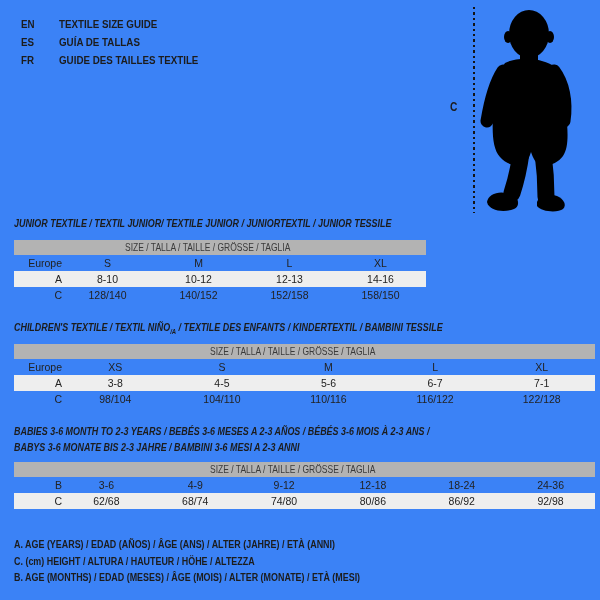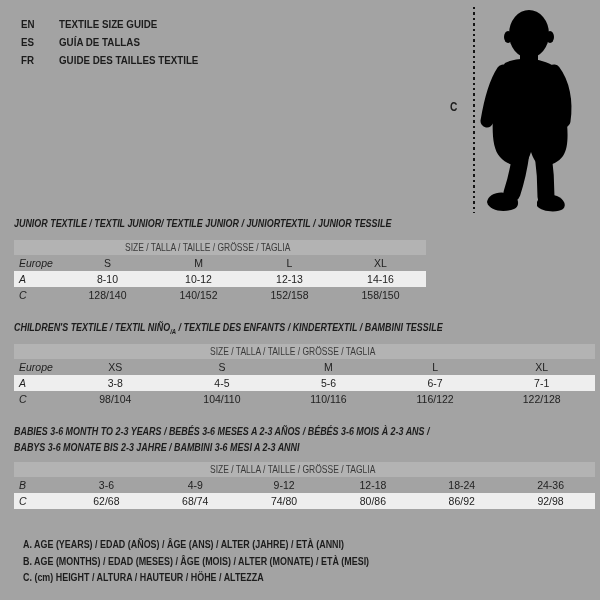--- a/index.html
+++ b/index.html
@@ -1,16 +1,16 @@
 <!DOCTYPE html>
 <html><head>
 <meta charset="utf-8">
 <style>
   html,body { margin:0; padding:0; background:#fff; }
-  .page { position:relative; width:600px; height:600px; background:#a3a3a3;
+  .page { position:relative; width:600px; height:600px; background:#3b82f6;
           font-family:"Liberation Sans", sans-serif; color:#1c1c1c; overflow:hidden; }
 
   
   .cond { display:inline-block; transform:scaleX(0.85); transform-origin:0 50%; white-space:nowrap; }
 
   
   .lang-list { position:absolute; left:21px; top:15px; }
   .lang-row  { display:flex; height:18px; line-height:18px; font-size:11.5px; font-weight:bold; }
   .lang-code { flex:none; width:38px; }
 
@@ -32,26 +32,26 @@
   #junior-table   { top:240px; width:412px; }
   #children-table { top:344px; width:581px; }
   #babies-table   { top:462px; width:581px; }
 
   .size-bar { height:15px; background:#b3b3b3; color:#3a3a3a; font-size:10px; line-height:15px;
               padding-left:5px; box-sizing:border-box;text-align:center; }
   .size-bar .cond { transform-origin:0 50%; }
 
   table.sz { width:100%; border-collapse:collapse; table-layout:fixed; }
   .sz td { height:16px; font-size:10.5px; text-align:center; padding:0; color:#222222; }
-  .sz td.lbl { text-align:left; padding-left:5px;font-style:italic; }
+  .sz td.lbl { text-align:right; padding-left:5px; }
   .sz tr.alt { background:#eeeeee; }
   col.label-col { width:48px; }
 
   
-  .legend { position:absolute; left:14px; top:536px;margin-left:9px; }
+  .legend { position:absolute; left:14px; top:536px; }
   .legend-line { height:16.5px; line-height:16.5px; font-size:10.5px; font-weight:bold; }
 </style>
 </head>
 <body>
 
 <div class="page">
 
   <div class="lang-list">
     <div class="lang-row">
       <span class="lang-code"><span class="cond">EN</span></span>
@@ -210,20 +210,20 @@
       </tr>
     </tbody>
       </table>
   </div>
 
   <div class="legend">
     <div class="legend-line">
       <span class="cond">A. AGE (YEARS) / EDAD (AÑOS) / ÂGE (ANS) / ALTER (JAHRE) / ETÀ (ANNI)</span>
     </div>
     <div class="legend-line">
+      <span class="cond">C. (cm) HEIGHT / ALTURA / HAUTEUR / HÖHE / ALTEZZA</span>
+    </div>
+    <div class="legend-line">
       <span class="cond">B. AGE (MONTHS) / EDAD (MESES) / ÂGE (MOIS) / ALTER (MONATE) / ETÀ (MESI)</span>
     </div>
-    <div class="legend-line">
-      <span class="cond">C. (cm) HEIGHT / ALTURA / HAUTEUR / HÖHE / ALTEZZA</span>
-    </div>
   </div>
 
 </div>
 
 </body></html>

